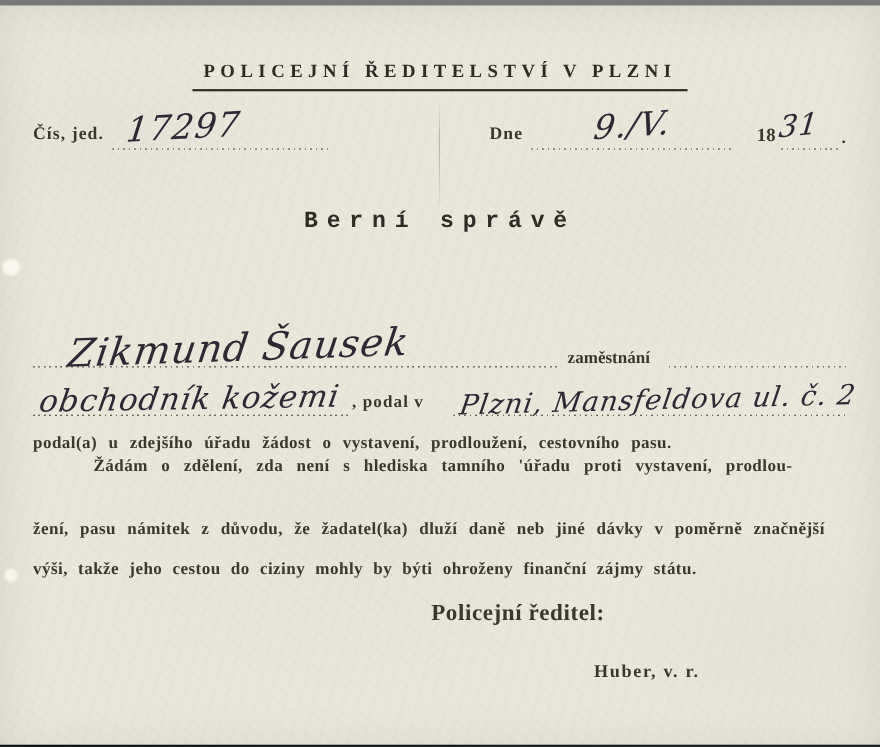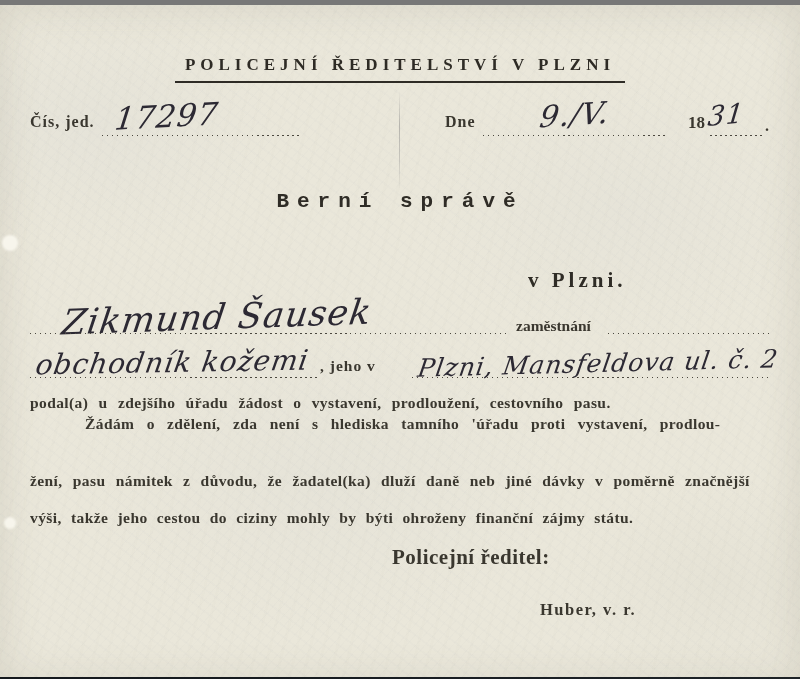--- a/index.html
+++ b/index.html
@@ -76,30 +76,29 @@
   <div class="dots" style="left:483px;top:129px;width:182px;"></div>
   <div class="abs hand" style="left:540px;top:92px;font-size:30px;transform:rotate(-4deg) skewX(-12deg);">9./V.</div>
   <div class="abs printed" style="left:688px;top:108px;font-size:17px;">18</div>
   <div class="abs hand" style="left:708px;top:94px;font-size:27px;transform:rotate(-6deg) skewX(-12deg);">31</div>
   <div class="dots" style="left:710px;top:129px;width:52px;"></div>
   <div class="abs printed" style="left:765px;top:112px;font-size:16px;">.</div>
 
   <div class="abs" style="left:0;top:185px;width:800px;text-align:center;">
     <span class="printed" style="font-size:21px;letter-spacing:8px;color:#2f2c26;font-family:Liberation Mono, monospace;">Berní správě</span>
   </div>
-  <div class="abs printed" style="left:528px;top:263px;font-size:21px;letter-spacing:4px;color:#2f2c26;">v Plzni.</div>
 
   <div class="abs hand" style="left:62px;top:292px;font-size:35px;transform:rotate(-2deg) skewX(-10deg);">Zikmund Šausek</div>
   <div class="dots" style="left:30px;top:327px;width:478px;"></div>
   <div class="abs printed" style="left:516px;top:312px;font-size:15.5px;">zaměstnání</div>
   <div class="dots" style="left:608px;top:327px;width:164px;"></div>
 
   <div class="abs hand" style="left:36px;top:341px;font-size:28px;transform:rotate(-1deg) skewX(-10deg);">obchodník kožemi</div>
   <div class="dots" style="left:30px;top:371px;width:288px;"></div>
-  <div class="abs printed" style="left:320px;top:352px;font-size:15.5px;letter-spacing:1px;">, jeho v</div>
+  <div class="abs printed" style="left:320px;top:352px;font-size:15.5px;letter-spacing:1px;">, podal v</div>
   <div class="dots" style="left:412px;top:371px;width:360px;"></div>
   <div class="abs hand" style="left:418px;top:344px;font-size:25px;transform:rotate(-1.5deg) skewX(-10deg);">Plzni, Mansfeldova ul. č. 2</div>
 
   <div class="abs bodyline" style="left:30px;top:389px;word-spacing:6px;letter-spacing:.4px;">podal(a) u zdejšího úřadu žádost o vystavení, prodloužení, cestovního pasu.</div>
   <div class="abs bodyline" style="left:85px;top:410px;word-spacing:8px;letter-spacing:.4px;">Žádám o zdělení, zda není s hlediska tamního 'úřadu proti vystavení, prodlou-</div>
   <div class="abs bodyline" style="left:30px;top:467px;word-spacing:6px;letter-spacing:.4px;text-align:right;">žení, pasu námitek z důvodu, že žadatel(ka) dluží daně neb jiné dávky v poměrně značnější</div>
   <div class="abs bodyline" style="left:30px;top:504px;word-spacing:5px;letter-spacing:.4px;">výši, takže jeho cestou do ciziny mohly by býti ohroženy finanční zájmy státu.</div>
 
   <div class="abs printed" style="left:392px;top:540px;font-size:21px;letter-spacing:.5px;">Policejní ředitel:</div>
   <div class="abs printed" style="left:540px;top:595px;font-size:16.5px;letter-spacing:1.5px;">Huber, v. r.</div>

